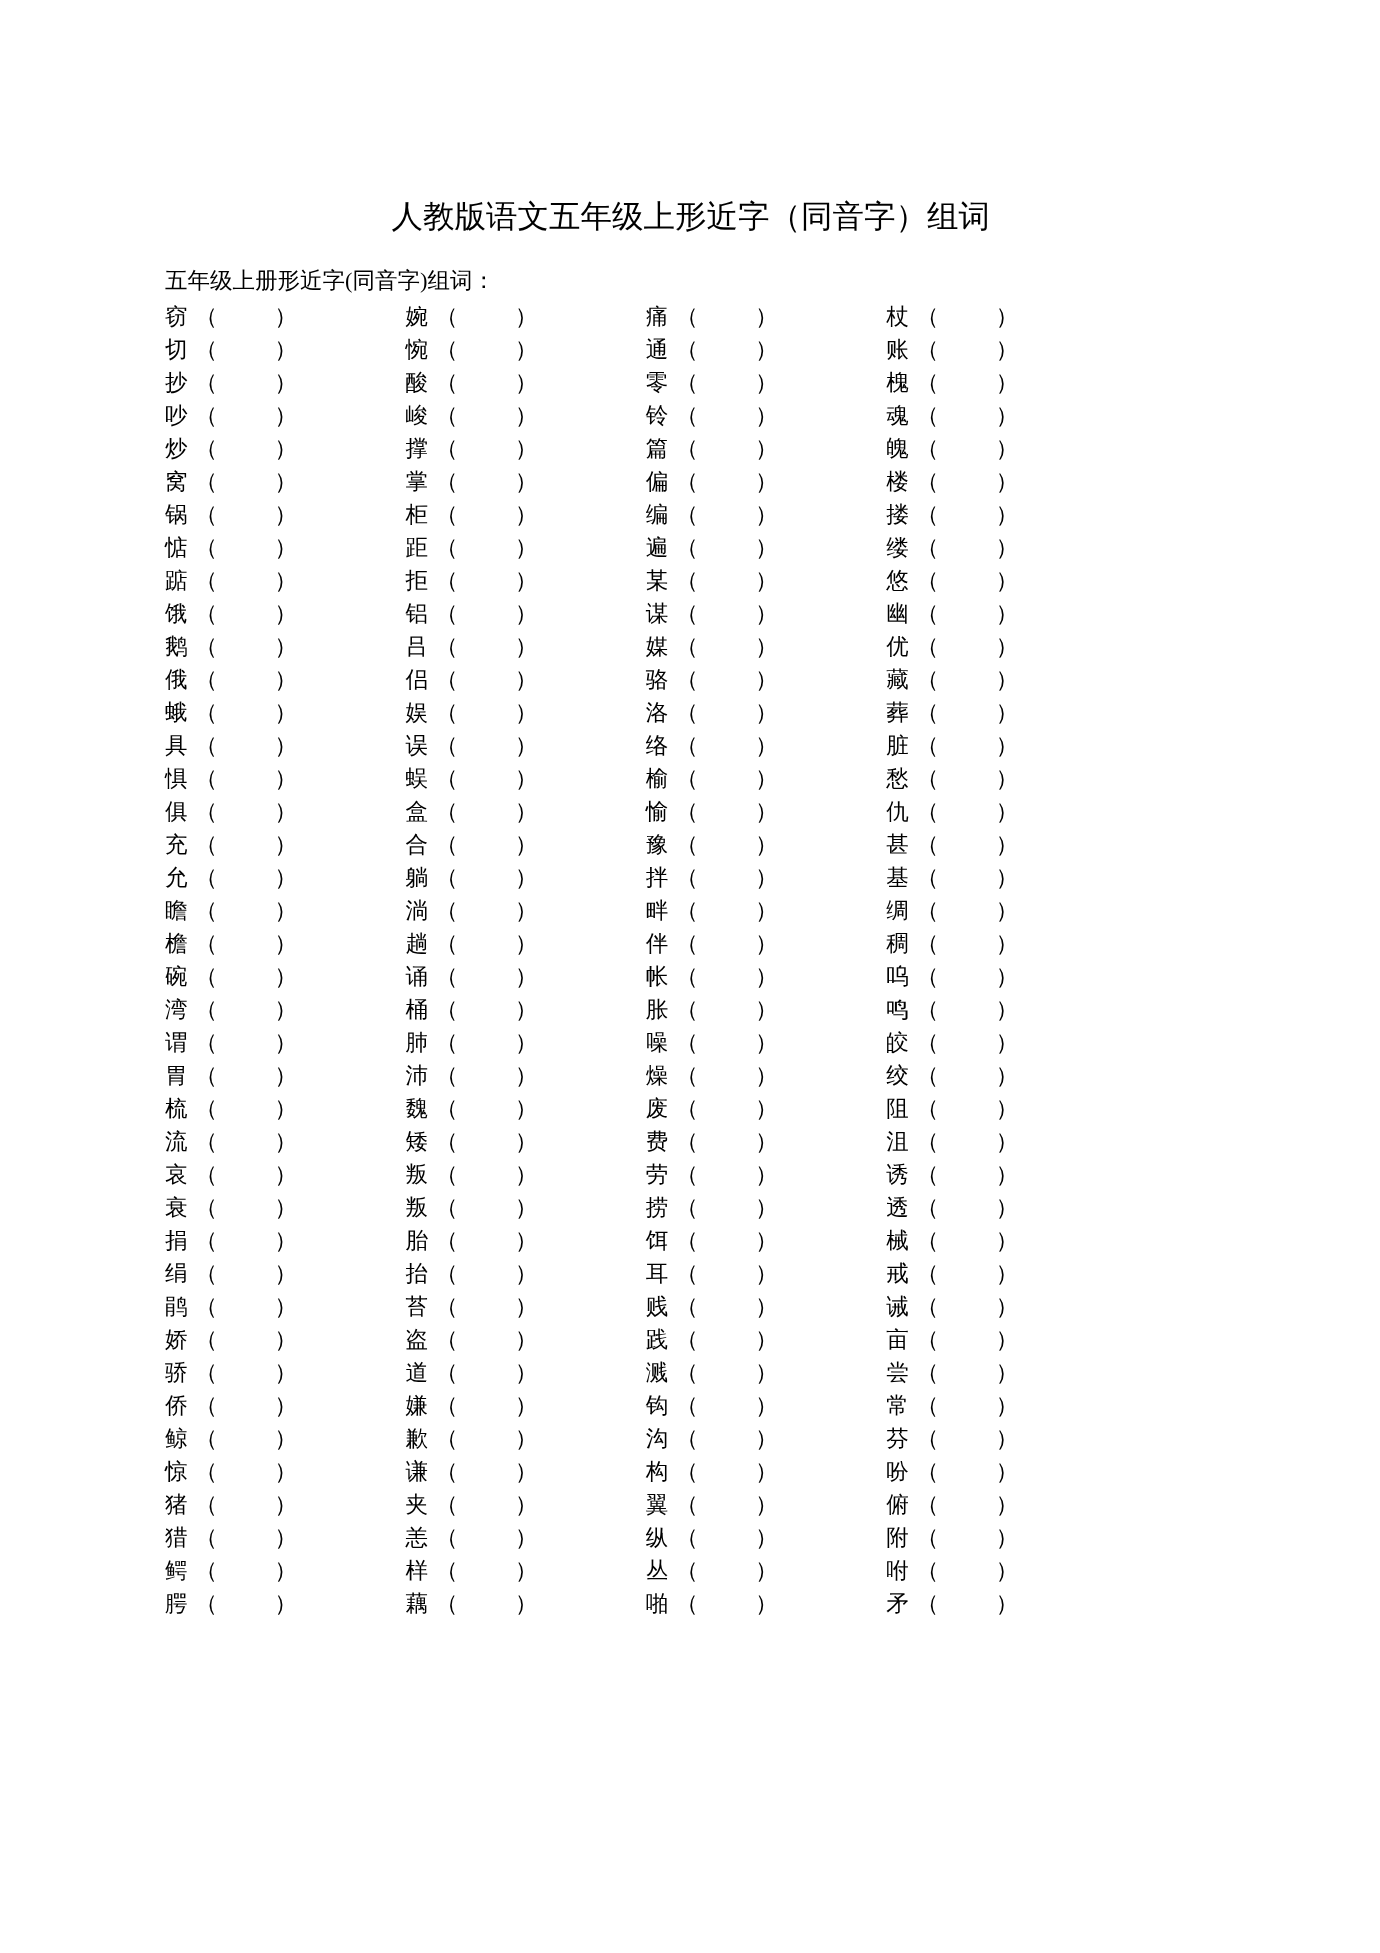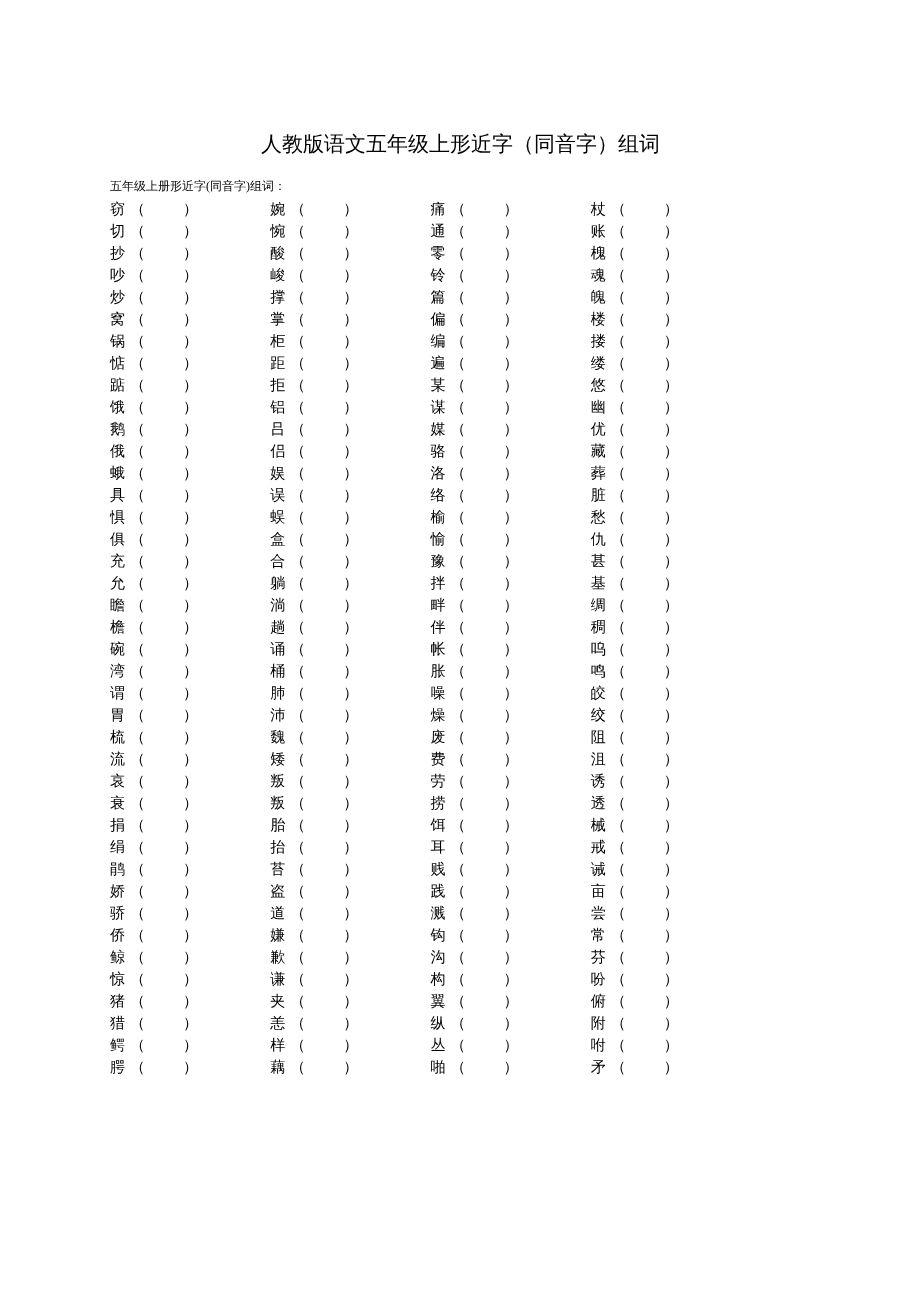--- a/index.html
+++ b/index.html
@@ -15,21 +15,21 @@
     width: 811px;
   }
   .title {
     text-align: center;
     font-size: 21px;
     margin-bottom: 20px;
     font-family: "SimSun", "宋体", serif;
     margin-left: 60px;
   }
   .section-heading {
-    font-size: 12px;
+    font-size: 15px;
     margin: 5px 0 3px 0;
   }
   .grid {
     display: flex;
     flex-direction: column;
   }
   .row {
     display: flex;
     flex-direction: row;
     height: 22px;

